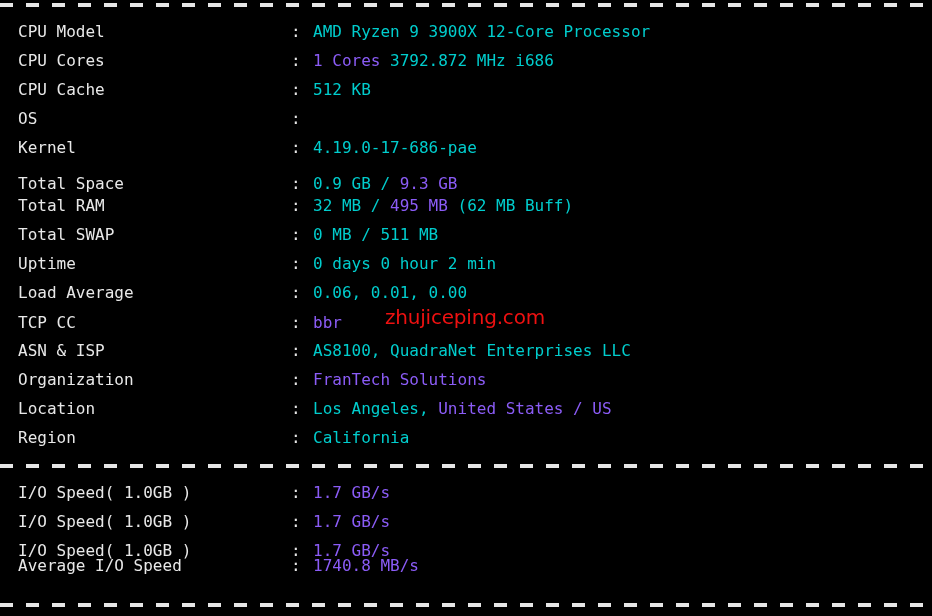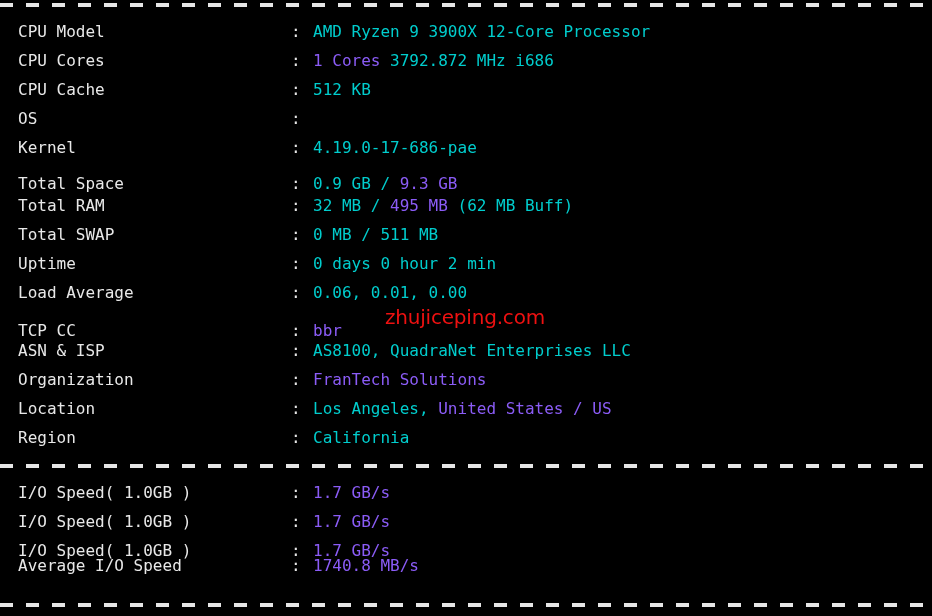--- a/index.html
+++ b/index.html
@@ -102,21 +102,21 @@
       <div class="row" style="top: 17px;"><span class="label">CPU Model</span><span class="colon">:</span><span class="value"><span class="c-cyan">AMD Ryzen 9 3900X 12-Core Processor</span></span></div>
       <div class="row" style="top: 46px;"><span class="label">CPU Cores</span><span class="colon">:</span><span class="value"><span class="c-yellow">1 Cores</span><span class="c-cyan"> 3792.872 MHz i686</span></span></div>
       <div class="row" style="top: 75px; padding-left: 20px;"><span class="label">CPU Cache</span><span class="colon">:</span><span class="value"><span class="c-cyan">512 KB</span></span></div>
       <div class="row" style="top: 104px;"><span class="label">OS</span><span class="colon">:</span></div>
       <div class="row" style="top: 133px;"><span class="label">Kernel</span><span class="colon">:</span><span class="value"><span class="c-cyan">4.19.0-17-686-pae</span></span></div>
       <div class="row" style="top: 162px; margin-top: 7px;"><span class="label">Total Space</span><span class="colon">:</span><span class="value"><span class="c-cyan">0.9 GB / </span><span class="c-yellow">9.3 GB</span></span></div>
       <div class="row" style="top: 191px;"><span class="label">Total RAM</span><span class="colon">:</span><span class="value"><span class="c-cyan">32 MB / </span><span class="c-yellow">495 MB</span><span class="c-cyan"> (62 MB Buff)</span></span></div>
       <div class="row" style="top: 220px;"><span class="label">Total SWAP</span><span class="colon">:</span><span class="value"><span class="c-cyan">0 MB / 511 MB</span></span></div>
       <div class="row" style="top: 249px;"><span class="label">Uptime</span><span class="colon">:</span><span class="value"><span class="c-cyan">0 days 0 hour 2 min</span></span></div>
       <div class="row" style="top: 278px;"><span class="label">Load Average</span><span class="colon">:</span><span class="value"><span class="c-cyan">0.06, 0.01, 0.00</span></span></div>
-      <div class="row" style="top: 316px;"><span class="label">TCP CC</span><span class="colon">:</span><span class="value"><span class="c-yellow">bbr</span></span></div>
+      <div class="row" style="top: 308px;"><span class="label">TCP CC</span><span class="colon">:</span><span class="value"><span class="c-yellow">bbr</span></span></div>
       <div class="row" style="top: 336px;"><span class="label">ASN &amp; ISP</span><span class="colon">:</span><span class="value"><span class="c-cyan">AS8100, QuadraNet Enterprises LLC</span></span></div>
       <div class="row" style="top: 365px;"><span class="label">Organization</span><span class="colon">:</span><span class="value"><span class="c-yellow">FranTech Solutions</span></span></div>
       <div class="row" style="top: 394px;"><span class="label">Location</span><span class="colon">:</span><span class="value"><span class="c-cyan">Los Angeles, </span><span class="c-yellow">United States / US</span></span></div>
       <div class="row" style="top: 423px;"><span class="label">Region</span><span class="colon">:</span><span class="value"><span class="c-cyan">California</span></span></div>
       <div class="row" style="top: 478px;"><span class="label">I/O Speed( 1.0GB )</span><span class="colon">:</span><span class="value"><span class="c-yellow">1.7 GB/s</span></span></div>
       <div class="row" style="top: 507px;"><span class="label">I/O Speed( 1.0GB )</span><span class="colon">:</span><span class="value"><span class="c-yellow">1.7 GB/s</span></span></div>
       <div class="row" style="top: 536px;"><span class="label">I/O Speed( 1.0GB )</span><span class="colon">:</span><span class="value"><span class="c-yellow">1.7 GB/s</span></span></div>
       <div class="row" style="top: 551px;"><span class="label">Average I/O Speed</span><span class="colon">:</span><span class="value"><span class="c-yellow">1740.8 MB/s</span></span></div>
     </div>
 

